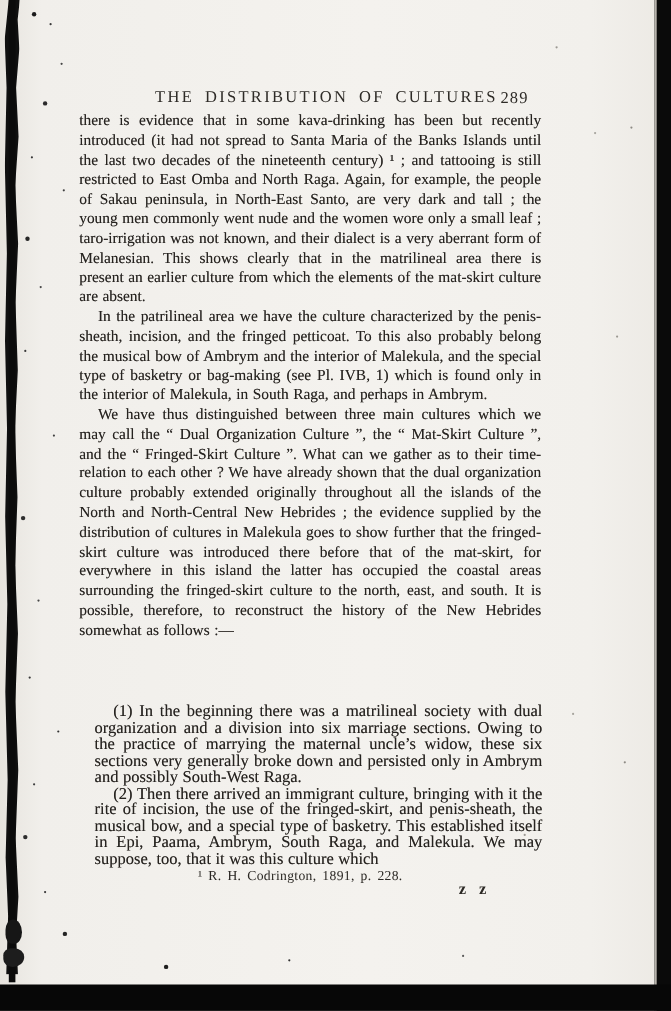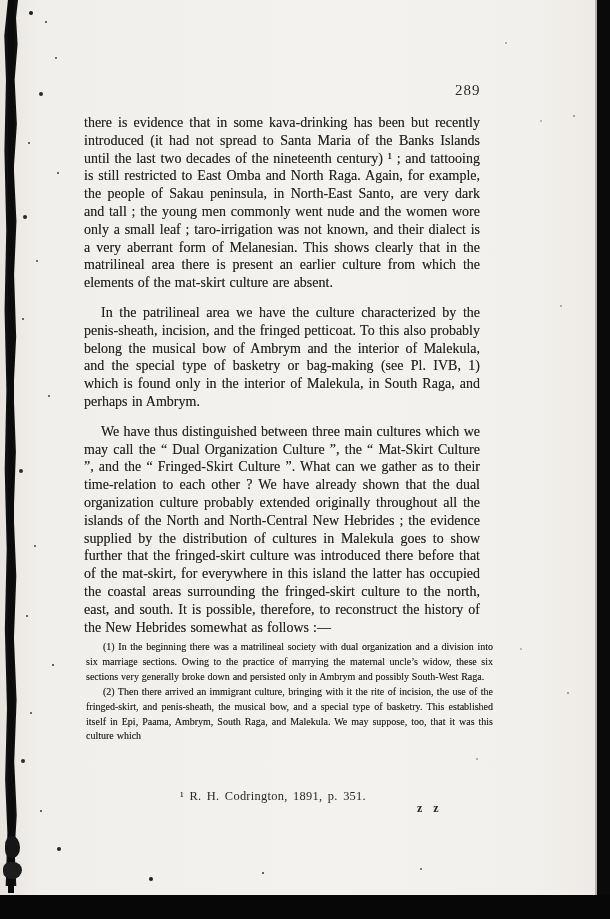--- a/index.html
+++ b/index.html
@@ -112,78 +112,79 @@
   .body-text {
     position: absolute;
     left: 72px; top: 102px;
     width: 420px;
     font-size: 14px;
     line-height: 17.8px;
     text-align: justify;
     word-spacing: 0.6px;
     text-shadow: 0 0 0.35px rgba(45, 40, 34, 0.55);
   }
-  .body-text p { margin: 12px; }
+  .body-text p { margin: 0; }
   .body-text p.indent { text-indent: 17px; font-family: Liberation Serif, serif; }
 
   .numbered-block {
     position: absolute;
     left: 86px; top: 640px;
     width: 407px;
-    font-size: 10px;
+    font-size: 15px;
     line-height: 14.9px;
     text-align: justify;
     word-spacing: 0.4px;
     text-shadow: 0 0 0.35px rgba(45, 40, 34, 0.55);
   }
   .numbered-block p { margin: 0; text-indent: 17px; }
 
   .footnote {
     position: absolute;
     left: 180px; top: 789px;
     font-size: 12.4px;
     letter-spacing: 0.3px;
     word-spacing: 2px;
     color: #2b2824;
     white-space: nowrap;
   }
   .signature-mark {
     position: absolute;
     left: 417px; top: 801px;
-    font-size: 12px;
+    font-size: 15px;
     letter-spacing: 4px;
     font-weight: bold;
     color: #2b2824;
   }
 </style>
 </head>
 <body>
 
 <div class="page">
 
   <div class="binding-strip"></div>
   <div class="binding-core"></div>
   <div class="binding-blob-1"></div>
   <div class="binding-blob-2"></div>
   <div class="right-band"></div>
   <div class="bottom-band"></div>
   <div class="specks"></div>
 
   <div class="running-header">
+    <span class="header-title">THE DISTRIBUTION OF CULTURES</span>
     <span class="page-number">289</span>
   </div>
 
   <div class="body-text">
     <p>there is evidence that in some kava-drinking has been but recently introduced (it had not spread to Santa Maria of the Banks Islands until the last two decades of the nineteenth century) ¹ ; and tattooing is still restricted to East Omba and North Raga. Again, for example, the people of Sakau peninsula, in North-East Santo, are very dark and tall ; the young men commonly went nude and the women wore only a small leaf ; taro-irrigation was not known, and their dialect is a very aberrant form of Melanesian. This shows clearly that in the matrilineal area there is present an earlier culture from which the elements of the mat-skirt culture are absent.</p>
     <p class="indent">In the patrilineal area we have the culture characterized by the penis-sheath, incision, and the fringed petticoat. To this also probably belong the musical bow of Ambrym and the interior of Malekula, and the special type of basketry or bag-making (see Pl. IVB, 1) which is found only in the interior of Malekula, in South Raga, and perhaps in Ambrym.</p>
     <p class="indent">We have thus distinguished between three main cultures which we may call the “ Dual Organization Culture ”, the “ Mat-Skirt Culture ”, and the “ Fringed-Skirt Culture ”. What can we gather as to their time-relation to each other ? We have already shown that the dual organization culture probably extended originally throughout all the islands of the North and North-Central New Hebrides ; the evidence supplied by the distribution of cultures in Malekula goes to show further that the fringed-skirt culture was introduced there before that of the mat-skirt, for everywhere in this island the latter has occupied the coastal areas surrounding the fringed-skirt culture to the north, east, and south. It is possible, therefore, to reconstruct the history of the New Hebrides somewhat as follows :—</p>
   </div>
 
   <div class="numbered-block">
     <p>(1) In the beginning there was a matrilineal society with dual organization and a division into six marriage sections. Owing to the practice of marrying the maternal uncle’s widow, these six sections very generally broke down and persisted only in Ambrym and possibly South-West Raga.</p>
     <p>(2) Then there arrived an immigrant culture, bringing with it the rite of incision, the use of the fringed-skirt, and penis-sheath, the musical bow, and a special type of basketry. This established itself in Epi, Paama, Ambrym, South Raga, and Malekula. We may suppose, too, that it was this culture which</p>
   </div>
 
-  <div class="footnote">¹ R. H. Codrington, 1891, p. 351.</div>
+  <div class="footnote">¹ R. H. Codrington, 1891, p. 228.</div>
 
   <div class="signature-mark">z z</div>
 
 </div>
 
 </body></html>

